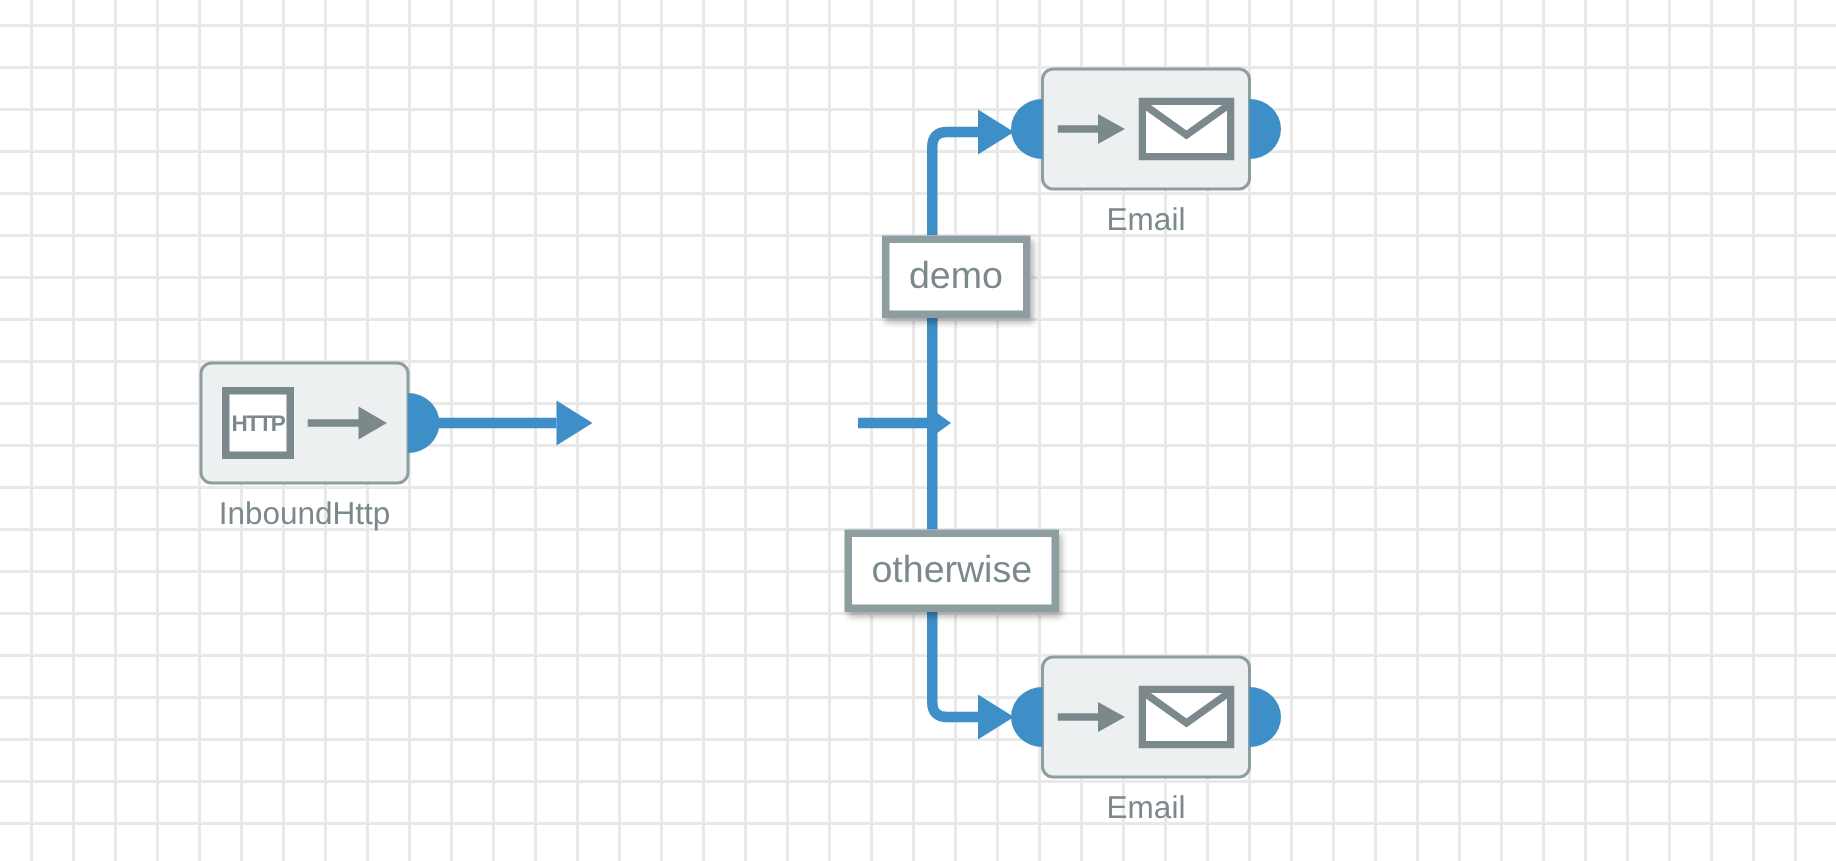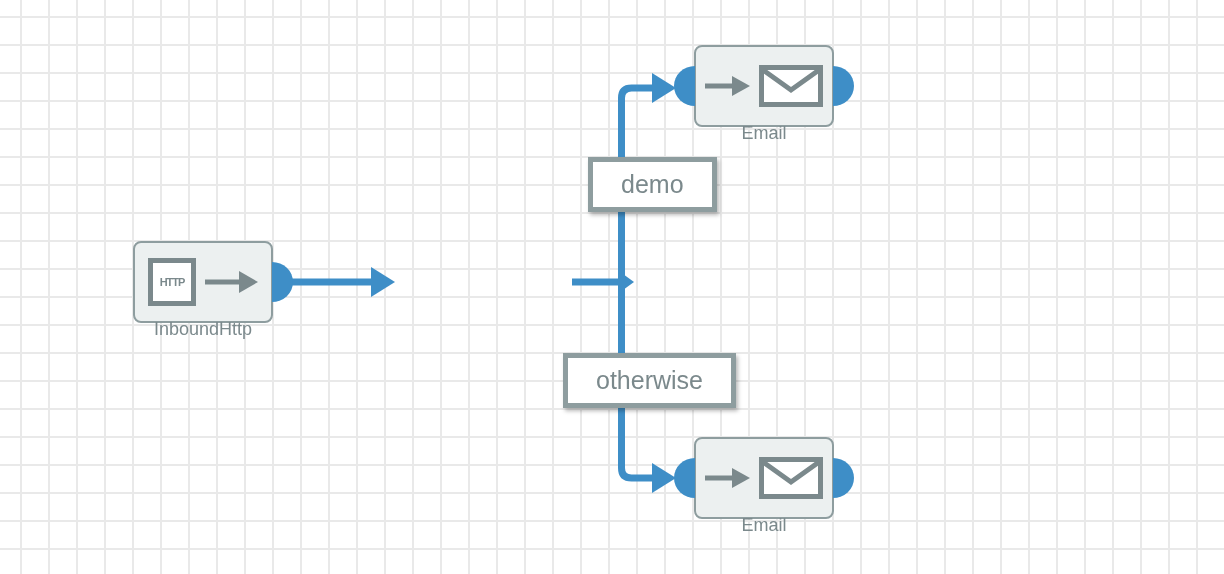--- a/index.html
+++ b/index.html
@@ -30,44 +30,44 @@
   .node-box{
     position:relative;
     width:140px;height:82px;
     background:var(--node-fill);
     border:2px solid var(--node-border);
     border-radius:8px;
     display:flex;align-items:center;justify-content:center;
     gap:9px;
   }
   .node-label{
-    position:absolute;top:78px;left:50%;transform:translateX(-50%);
-    font-size:18px;color:var(--gray);white-space:nowrap;
+    position:absolute;top:90px;left:50%;transform:translateX(-50%);
+    font-size:21px;color:var(--gray);white-space:nowrap;
   }
   .port{
     position:absolute;width:21px;height:40px;background:var(--blue);z-index:3;
   }
   .port-right{left:139px;top:21px;border-radius:0 21px 21px 0 / 0 20px 20px 0;}
   .port-left{left:-20px;top:21px;border-radius:21px 0 0 21px / 20px 0 0 20px;}
 
   .http-badge{
     width:48px;height:48px;
     border:5px solid var(--gray);
     background:#fff;
     display:flex;align-items:center;justify-content:center;
-    font-weight:bold;font-size:11px;letter-spacing:-1px;color:var(--gray);
+    font-weight:bold;font-size:15px;letter-spacing:-1px;color:var(--gray);
     flex:0 0 auto;
   }
   .edge-label{
     position:absolute;z-index:2;
     background:#fff;
     border:5px solid var(--node-border);
     color:var(--gray);
     font-size:25px;line-height:33px;
-    padding:6px 28px;
+    padding:6px 13px;
     box-shadow:2px 3px 4px rgba(0,0,0,0.28);
     white-space:nowrap;
   }
   .gi{stroke:var(--gray);}
   .gf{fill:var(--gray);}
 </style>
 </head>
 <body>
 
 <div class="canvas">

